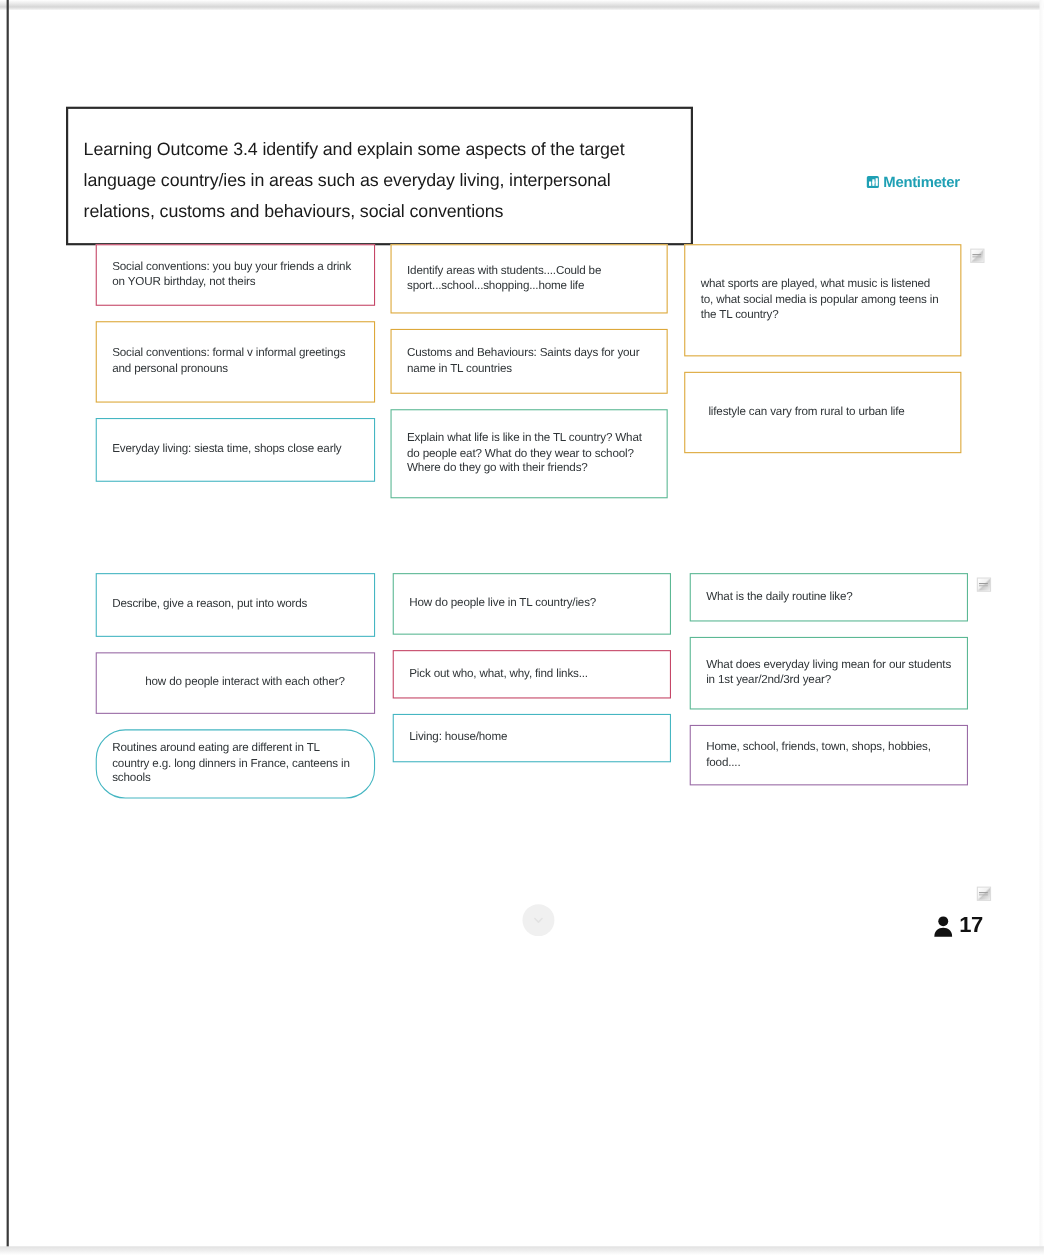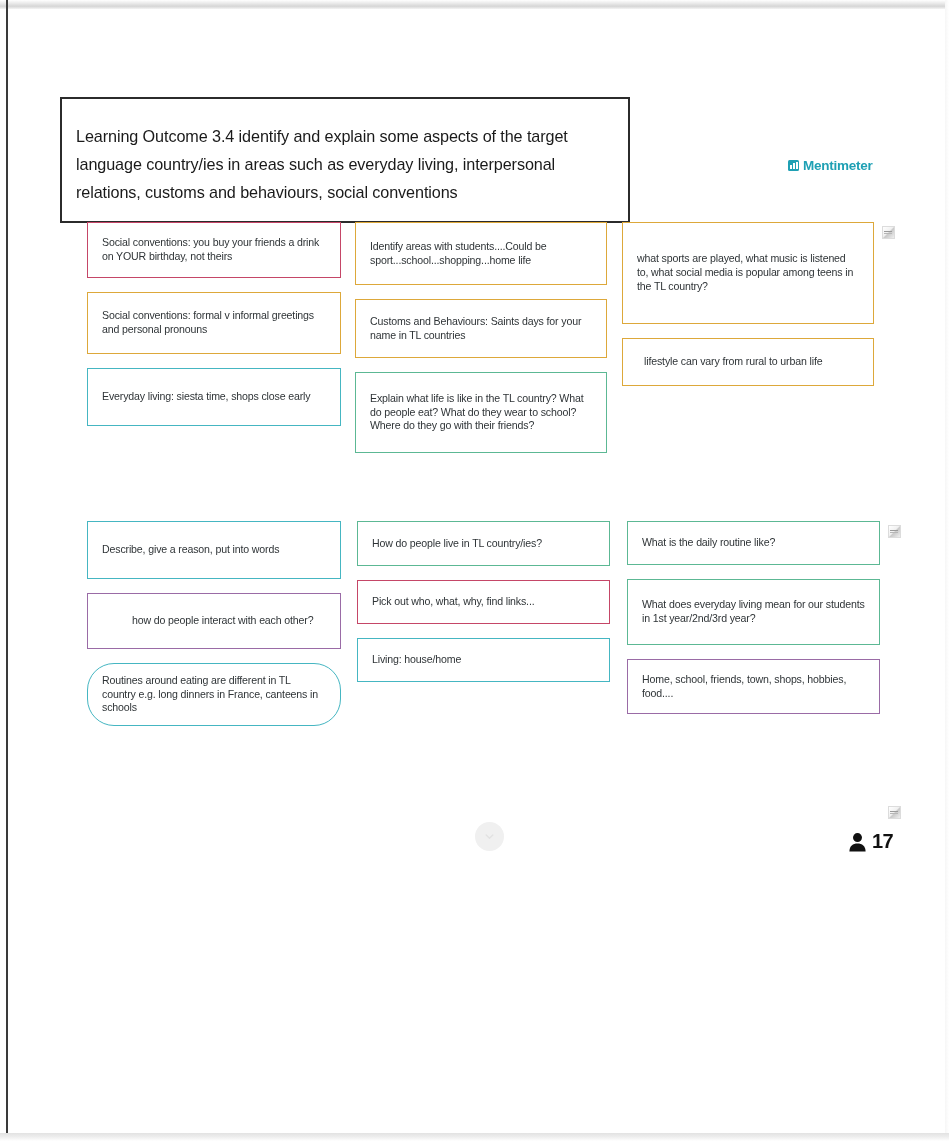--- a/index.html
+++ b/index.html
@@ -198,21 +198,21 @@
       <span class="menti-mark"></span>
       <span class="menti-word">Mentimeter</span>
     </div>
 
     <div id="card-groups">
         <div class="card-group" style="top: 210px;">
           <div class="grid-col" style="left: 77px; width: 254px;">
             <div class="card" style="border-color: rgb(197, 70, 103); height: 56px;">
               <div class="card-text">Social conventions: you buy your friends a drink on YOUR birthday, not theirs</div>
             </div>
-            <div class="card" style="border-color: rgb(221, 168, 58); height: 62px;">
+            <div class="card" style="border-color: rgb(221, 168, 58); height: 74px;">
               <div class="card-text">Social conventions: formal v informal greetings and personal pronouns</div>
             </div>
             <div class="card" style="border-color: rgb(69, 182, 194); height: 58px;">
               <div class="card-text">Everyday living: siesta time, shops close early</div>
             </div>
           </div>
           <div class="grid-col" style="left: 345px; width: 252px;">
             <div class="card" style="border-color: rgb(221, 168, 58); height: 63px;">
               <div class="card-text">Identify areas with students....Could be sport...school...shopping...home life</div>
             </div>
@@ -220,39 +220,39 @@
               <div class="card-text">Customs and Behaviours: Saints days for your name in TL countries</div>
             </div>
             <div class="card" style="border-color: rgb(92, 184, 148); height: 81px;">
               <div class="card-text">Explain what life is like in the TL country? What do people eat? What do they wear to school? Where do they go with their friends?</div>
             </div>
           </div>
           <div class="grid-col" style="left: 612px; width: 252px;">
             <div class="card" style="border-color: rgb(221, 168, 58); height: 102px;">
               <div class="card-text">what sports are played, what music is listened to, what social media is popular among teens in the TL country?</div>
             </div>
-            <div class="card" style="border-color: rgb(221, 168, 58); height: 48px; padding-left: 21px;">
+            <div class="card" style="border-color: rgb(221, 168, 58); height: 74px; padding-left: 21px;">
               <div class="card-text">lifestyle can vary from rural to urban life</div>
             </div>
           </div>
         </div>
         <div class="card-group" style="top: 509px;">
           <div class="grid-col" style="left: 77px; width: 254px;">
             <div class="card" style="border-color: rgb(69, 182, 194); height: 58px;">
               <div class="card-text">Describe, give a reason, put into words</div>
             </div>
             <div class="card" style="border-color: rgb(154, 107, 166); height: 56px; padding-left: 44px;">
               <div class="card-text">how do people interact with each other?</div>
             </div>
             <div class="card" style="border-color: rgb(69, 182, 194); height: 63px; border-radius: 27px;">
               <div class="card-text">Routines around eating are different in TL country e.g. long dinners in France, canteens in schools</div>
             </div>
           </div>
           <div class="grid-col" style="left: 347px; width: 253px;">
-            <div class="card" style="border-color: rgb(92, 184, 148); height: 45px; justify-content: center;">
+            <div class="card" style="border-color: rgb(92, 184, 148); height: 56px; justify-content: center;">
               <div class="card-text">How do people live in TL country/ies?</div>
             </div>
             <div class="card" style="border-color: rgb(197, 70, 103); height: 44px;">
               <div class="card-text">Pick out who, what, why, find links...</div>
             </div>
             <div class="card" style="border-color: rgb(69, 182, 194); height: 44px;">
               <div class="card-text">Living: house/home</div>
             </div>
           </div>
           <div class="grid-col" style="left: 617px; width: 253px;">

